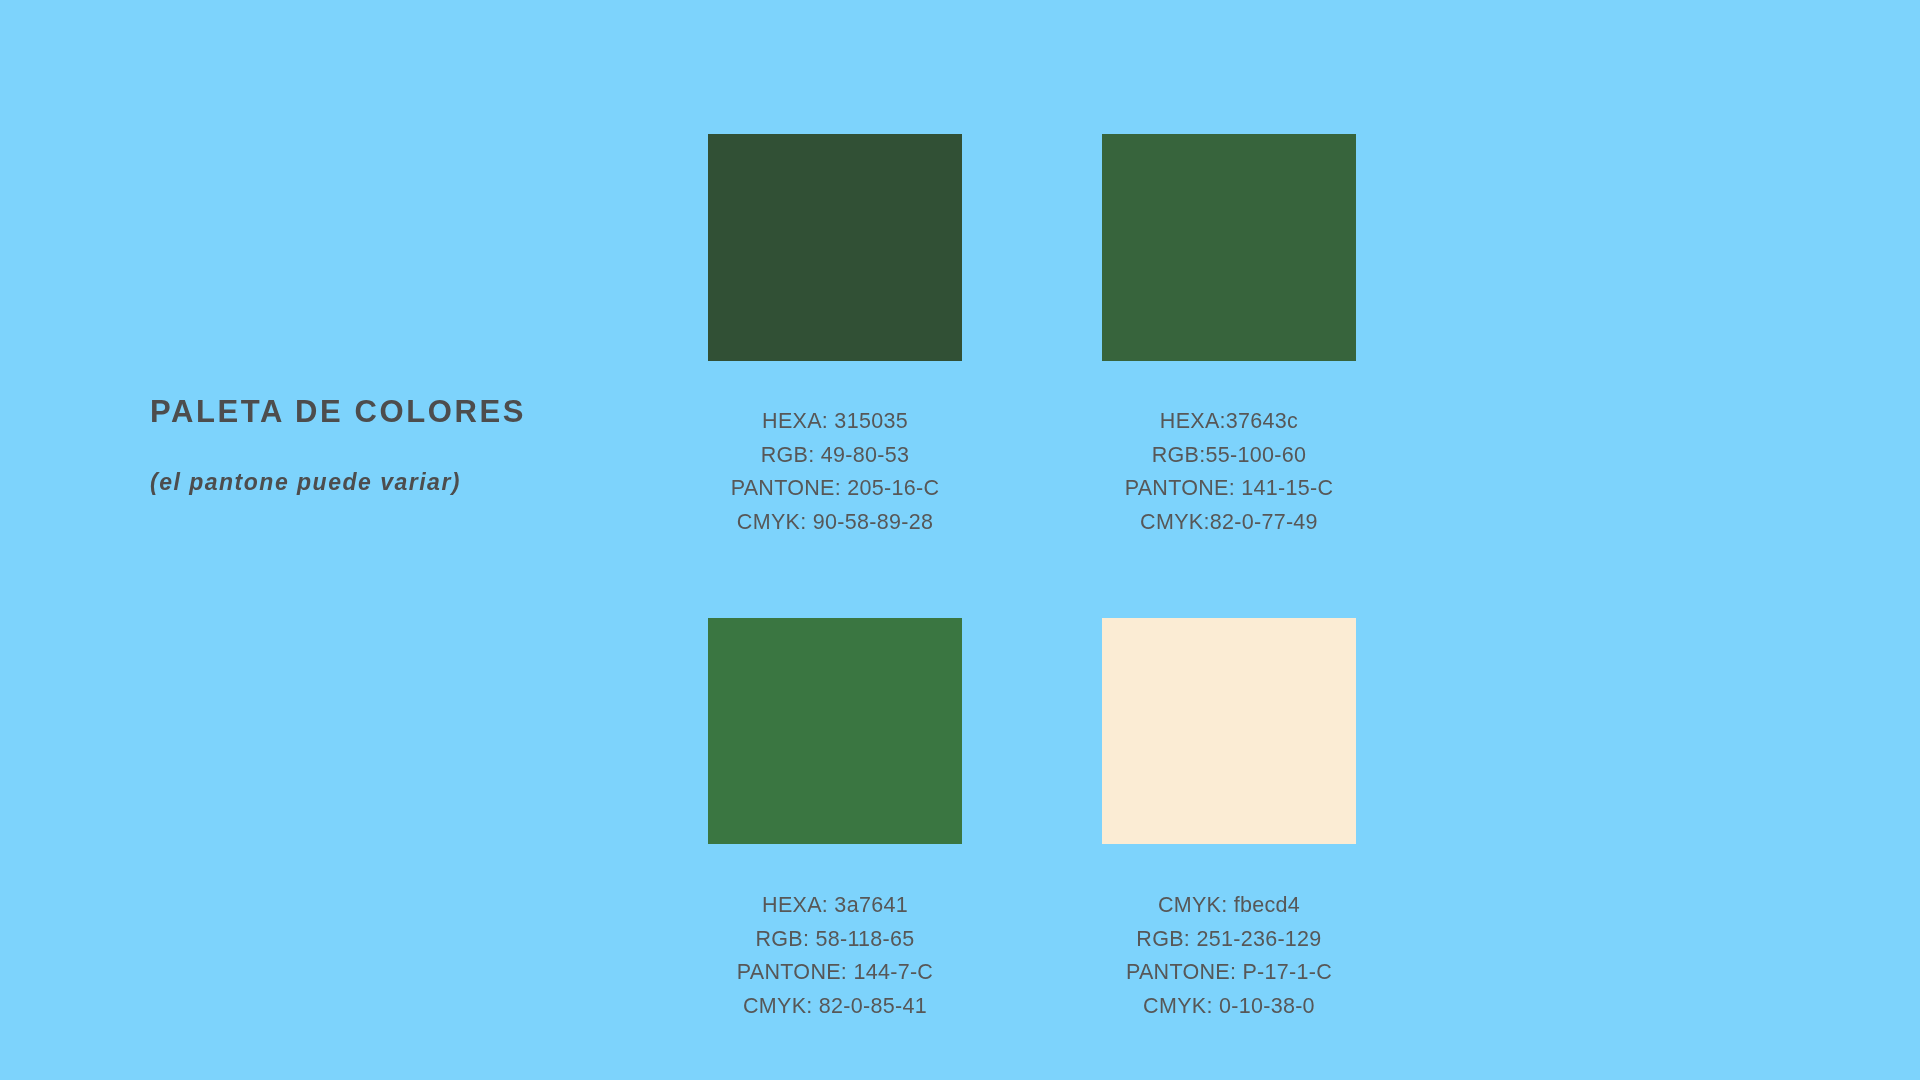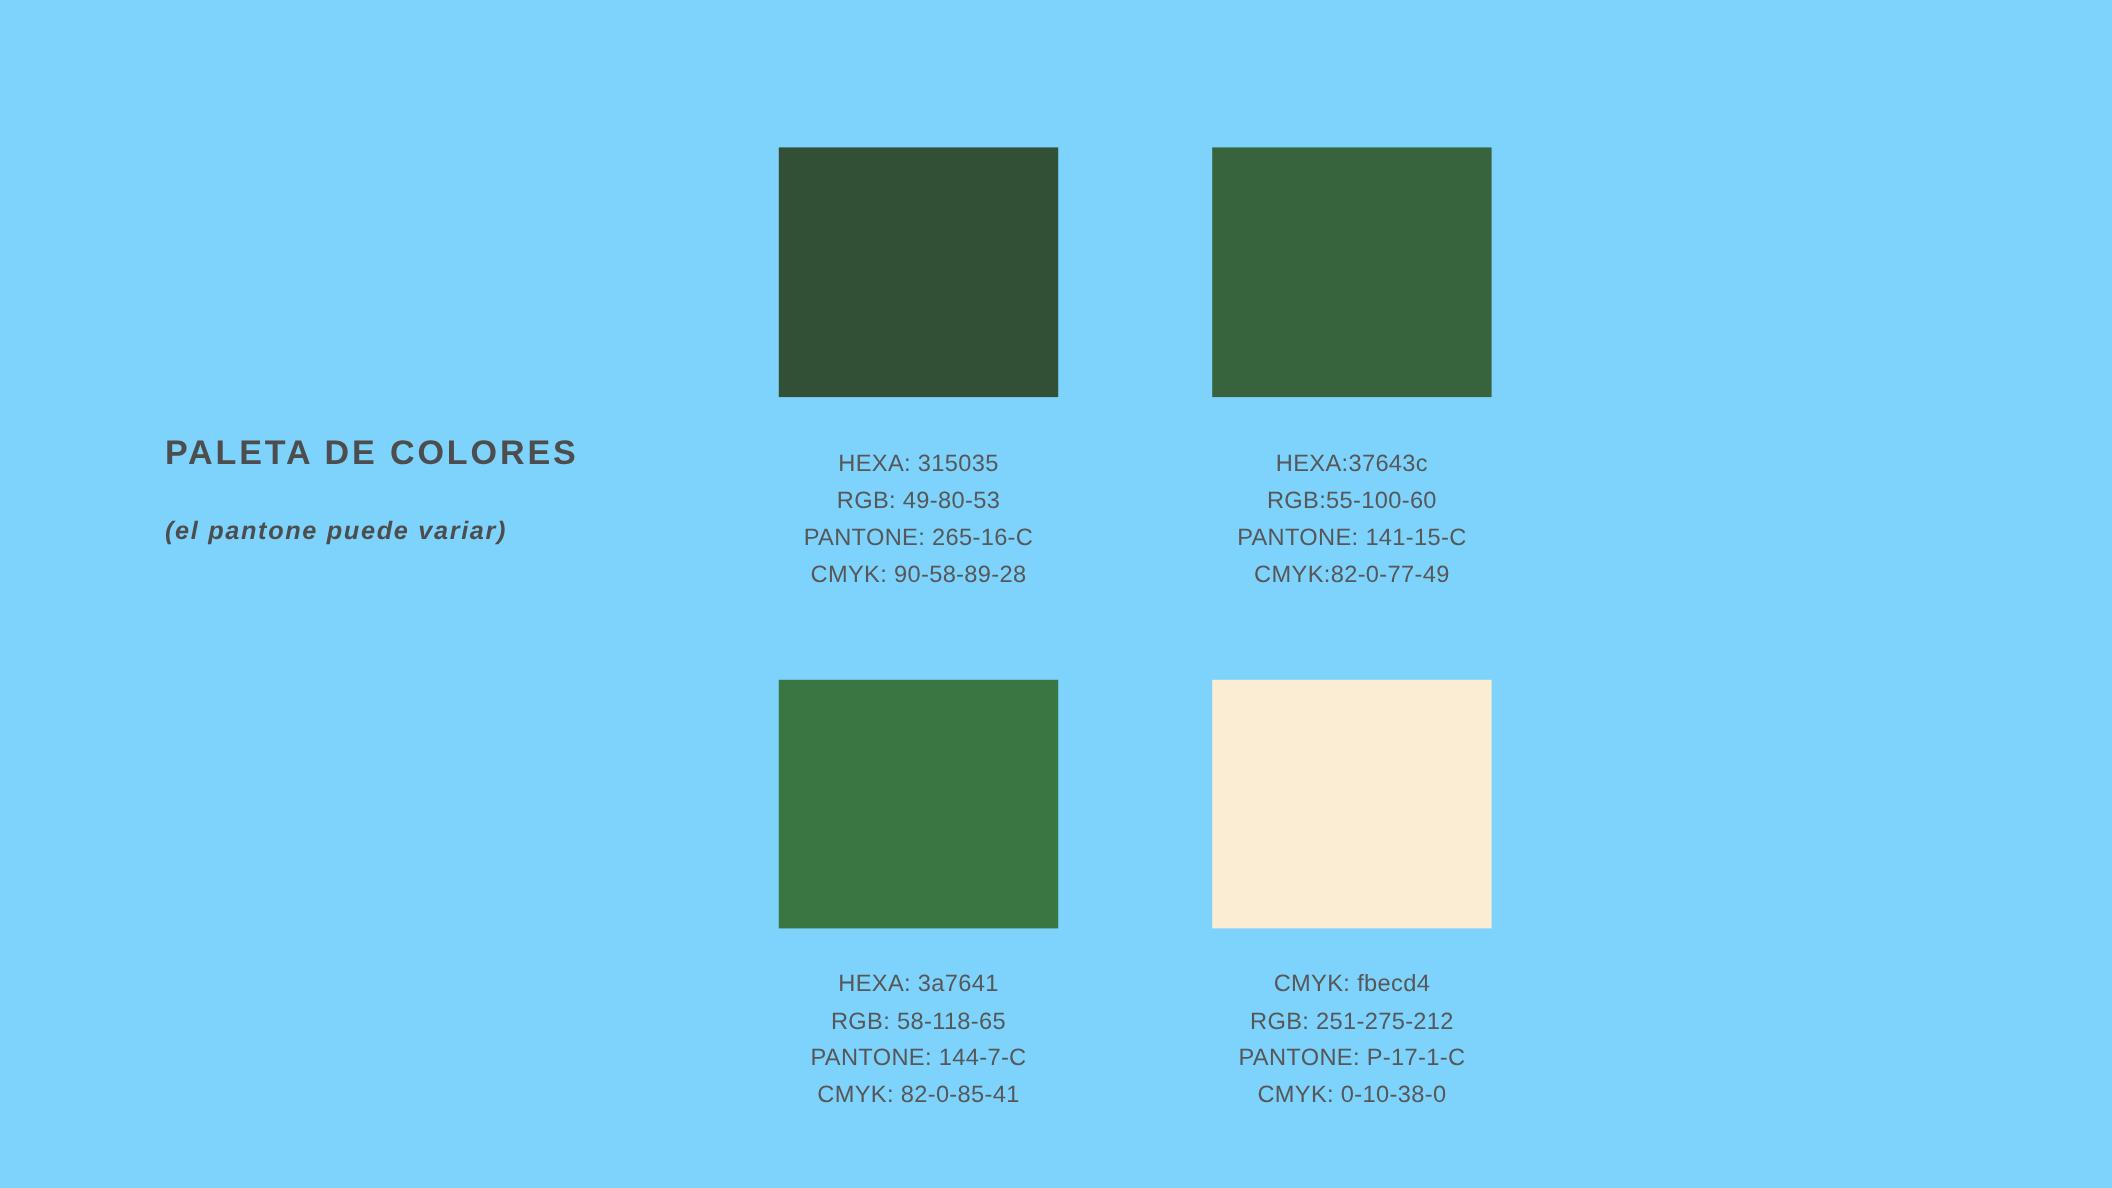--- a/index.html
+++ b/index.html
@@ -76,21 +76,21 @@
 
   .swatch-specs {
     margin-top: 44px;
     font-size: 21.5px;
     line-height: 33.5px;
     color: #575757;
     letter-spacing: 0.3px;
     white-space: nowrap;
   }
   .swatch-cell.row-1 .swatch-specs {
-    margin-top: 34px;
+    margin-top: 45px;
   }
   .spec-line {
     display: block;
     text-align: center;
   }
 </style>
 </head>
 <body style="background: rgb(255, 255, 255);">
 
 <div class="page">
@@ -100,21 +100,21 @@
     <div class="palette-note">(el pantone puede variar)</div>
   </div>
 
   <div class="swatch-grid">
 
     <div class="swatch-cell row-0 col-0">
       <div class="swatch-chip" style="background:#315035;"></div>
       <div class="swatch-specs">
         <span class="spec-line">HEXA: 315035</span>
         <span class="spec-line">RGB: 49-80-53</span>
-        <span class="spec-line">PANTONE: 265-16-C</span>
+        <span class="spec-line">PANTONE: 205-16-C</span>
         <span class="spec-line">CMYK: 90-58-89-28</span>
       </div>
     </div>
 
     <div class="swatch-cell row-0 col-1">
       <div class="swatch-chip" style="background:#37643c;"></div>
       <div class="swatch-specs">
         <span class="spec-line">HEXA:37643c</span>
         <span class="spec-line">RGB:55-100-60</span>
         <span class="spec-line">PANTONE: 141-15-C</span>
@@ -129,20 +129,20 @@
         <span class="spec-line">RGB: 58-118-65</span>
         <span class="spec-line">PANTONE: 144-7-C</span>
         <span class="spec-line">CMYK: 82-0-85-41</span>
       </div>
     </div>
 
     <div class="swatch-cell row-1 col-1">
       <div class="swatch-chip" style="background:#fbecd4;"></div>
       <div class="swatch-specs">
         <span class="spec-line">CMYK: fbecd4</span>
-        <span class="spec-line">RGB: 251-275-212</span>
+        <span class="spec-line">RGB: 251-236-129</span>
         <span class="spec-line">PANTONE: P-17-1-C</span>
         <span class="spec-line">CMYK: 0-10-38-0</span>
       </div>
     </div>
 
   </div>
 </div>
 
 </body></html>

